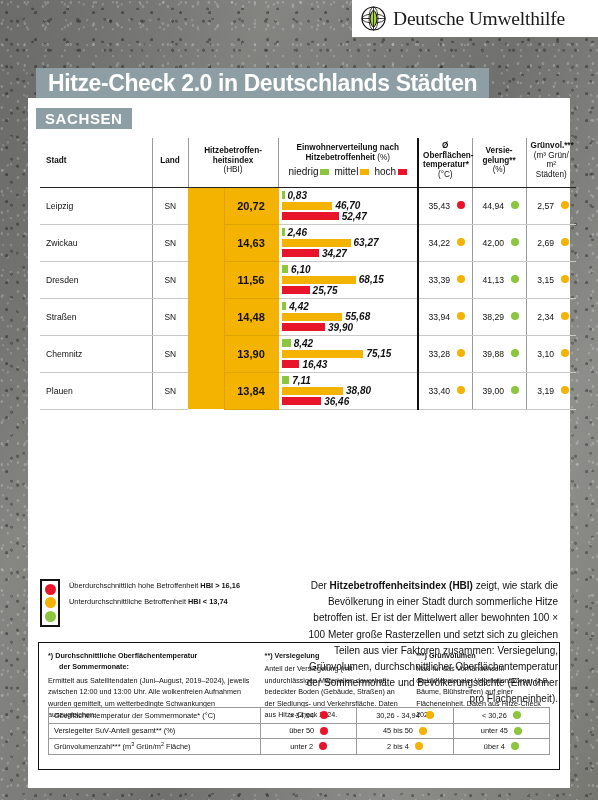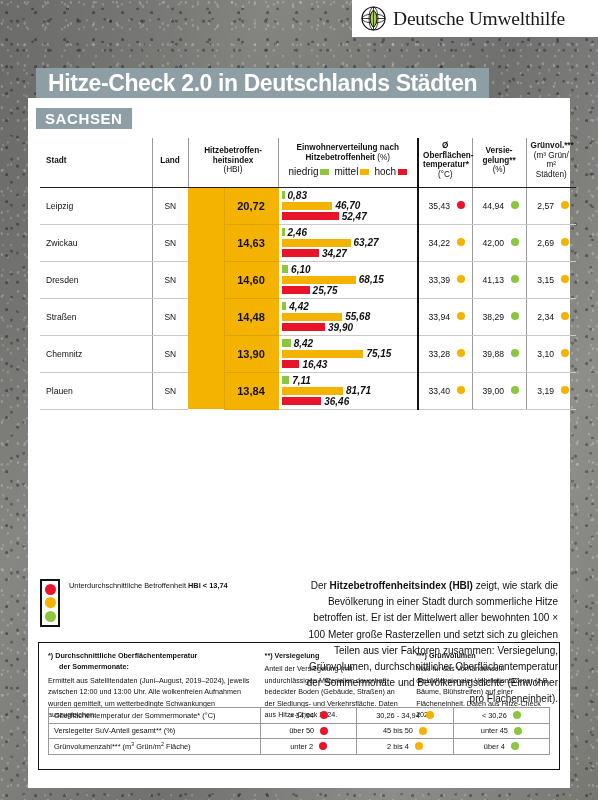--- a/index.html
+++ b/index.html
@@ -320,21 +320,21 @@
           <tr class="data-row">
             <td class="city">Dresden</td>
      <td class="land vline-l">SN</td>
      <td class="hbi-spacer">
               <div class="tl">
          <span class="lamp" style="background:#111111"></span>
          <span class="lamp" style="background:#f5b301"></span>
          <span class="lamp" style="background:#111111"></span>
        </div>
             </td>
-     <td class="hbi-val">14,60</td>
+     <td class="hbi-val">11,56</td>
      <td class="bars">
        <div class="barline">
        <span class="bar low" style="width:6.6px"></span>
        <span class="barlbl">6,10</span>
      </div>
        <div class="barline">
        <span class="bar mid" style="width:74.3px"></span>
        <span class="barlbl">68,15</span>
      </div>
        <div class="barline">
@@ -406,21 +406,21 @@
      <td class="land vline-l">SN</td>
      <td class="hbi-spacer"></td>
      <td class="hbi-val">13,84</td>
      <td class="bars">
        <div class="barline">
        <span class="bar low" style="width:7.7px"></span>
        <span class="barlbl">7,11</span>
      </div>
        <div class="barline">
        <span class="bar mid" style="width:61.5px"></span>
-       <span class="barlbl">81,71</span>
+       <span class="barlbl">38,80</span>
      </div>
        <div class="barline">
        <span class="bar high" style="width:39.7px"></span>
        <span class="barlbl">36,46</span>
      </div>
      </td>
      <td class="num vline-thick">33,40</td>
      <td class="dot-cell"><span class="dot amber"></span></td>
      <td class="num vline-l">39,00</td>
      <td class="dot-cell"><span class="dot green"></span></td>
@@ -432,20 +432,21 @@
   </div>
 
   <div id="legend-area">
     <div id="tl-legend">
       <div class="tl-big">
         <span class="lamp" style="background:#e8152a"></span>
         <span class="lamp" style="background:#f5b301"></span>
         <span class="lamp" style="background:#8cc63f"></span>
       </div>
       <ul id="legend-list">
+          <li><span>Überdurchschnittlich hohe Betroffenheit </span><b>HBI &gt; 16,16</b></li>
           <li><span>Unterdurchschnittliche Betroffenheit </span><b>HBI &lt; 13,74</b></li>
         </ul>
     </div>
     <div id="hbi-explain">Der <b>Hitzebetroffenheitsindex (HBI)</b> zeigt, wie stark die Bevölkerung in einer Stadt durch sommerliche Hitze betroffen ist. Er ist der Mittelwert aller bewohnten 100 × 100 Meter große Rasterzellen und setzt sich zu gleichen Teilen aus vier Faktoren zusammen: Versiegelung, Grünvolumen, durchschnittlicher Oberflächentemperatur der Sommermonate und Bevölkerungsdichte (Einwohner pro Flächeneinheit).</div>
   </div>
 
   <div id="foot-box">
     <div id="notes">
       <div class="note n1">
         <span class="nh">

